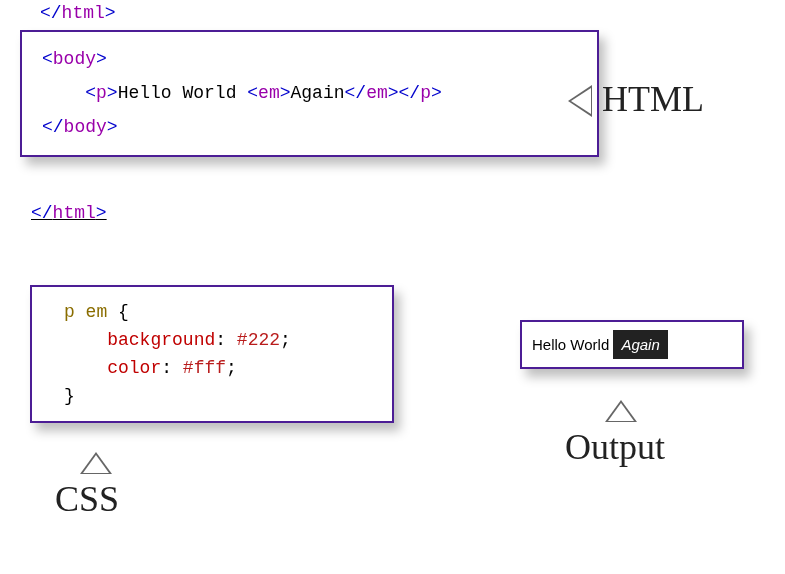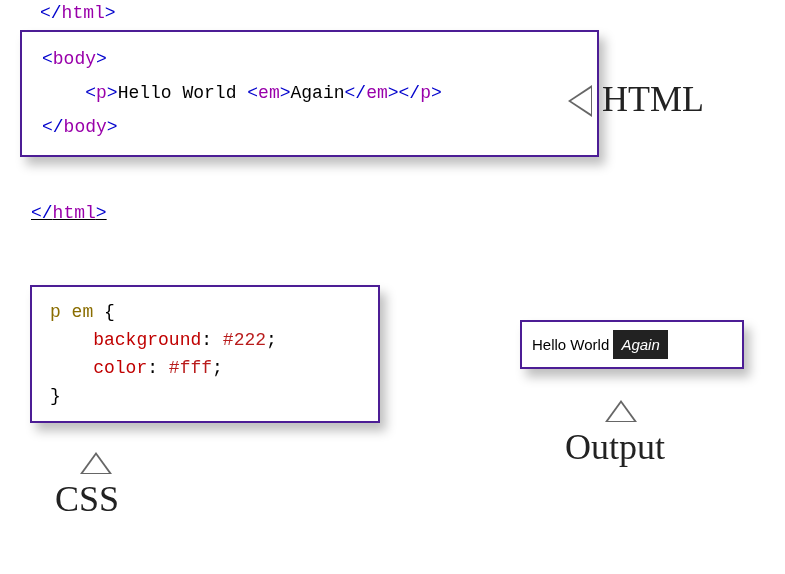--- a/index.html
+++ b/index.html
@@ -108,21 +108,21 @@
     left: 31px;
     top: 196px;
     text-decoration: underline;
   }
 
   
   #css-panel {
     left: 30px;
     top: 285px;
     width: 310px;
-    padding: 12px 18px 10px 18px;
+    padding: 12px 18px 10px 32px;
   }
   #css-panel .code-line { line-height: 1.55; font-size: 18px; }
 
   
   #output-panel {
     left: 520px;
     top: 320px;
     width: 220px;
     padding: 6px 0 6px 0;
   }

